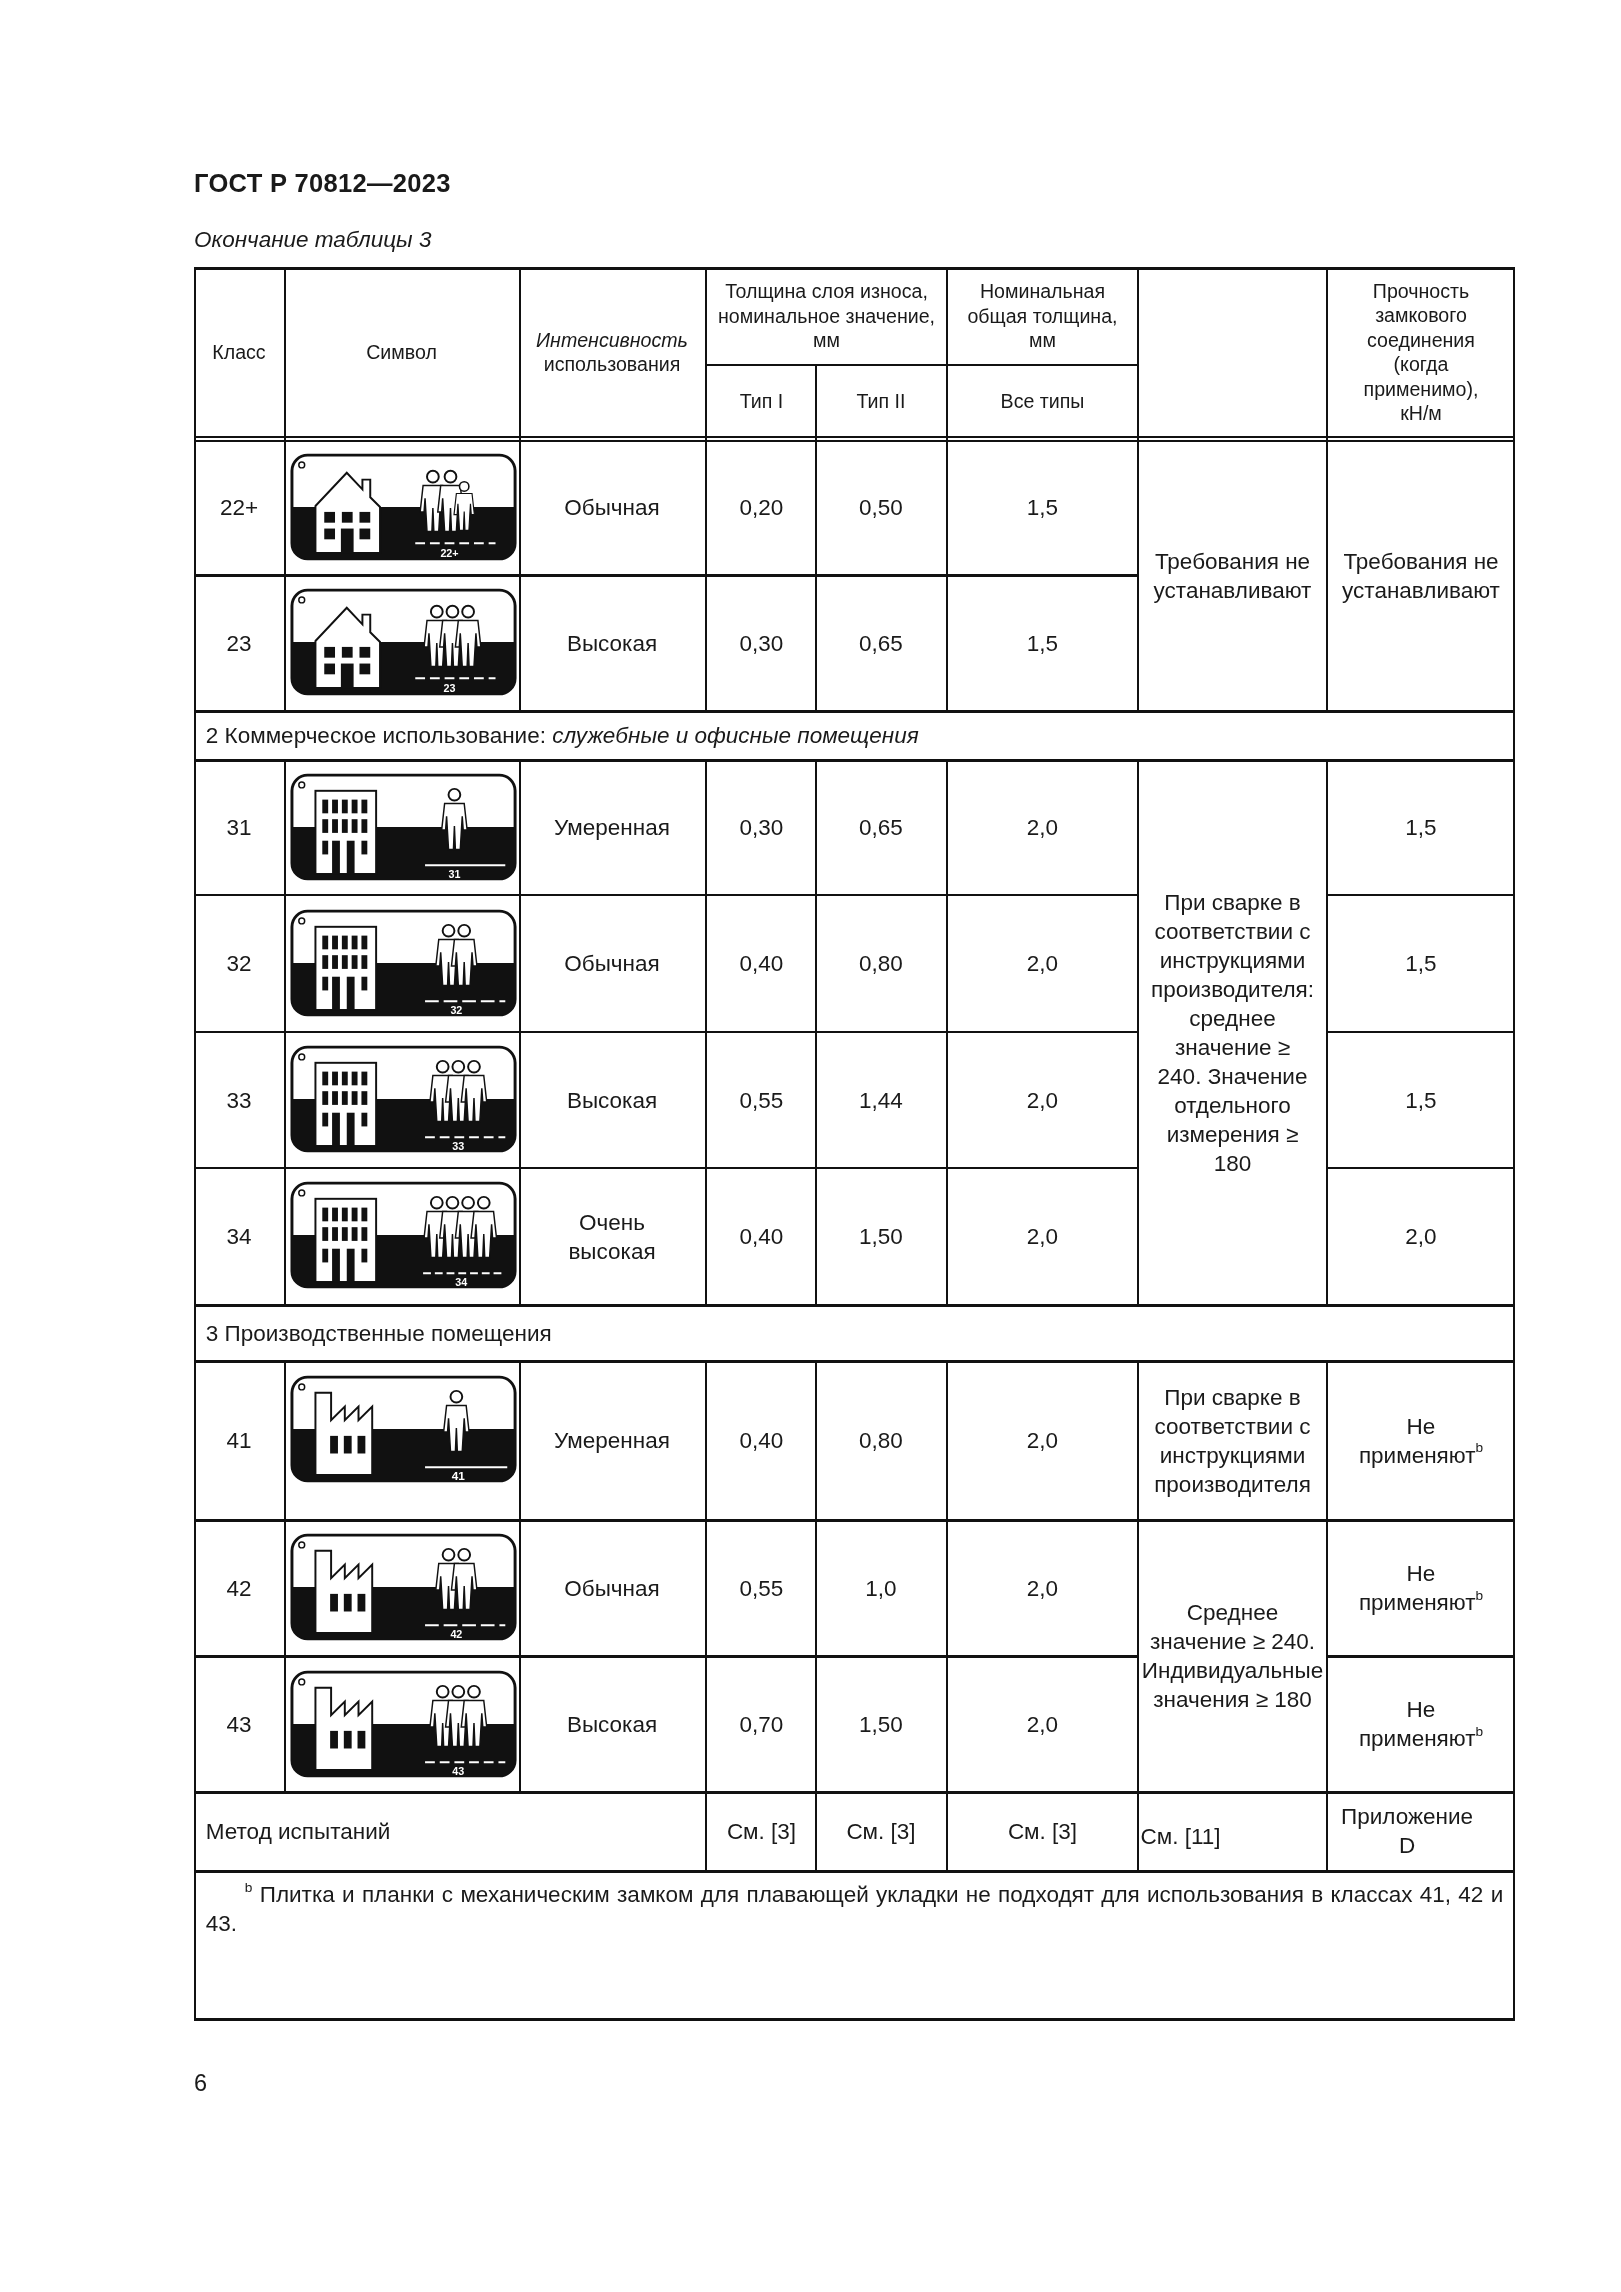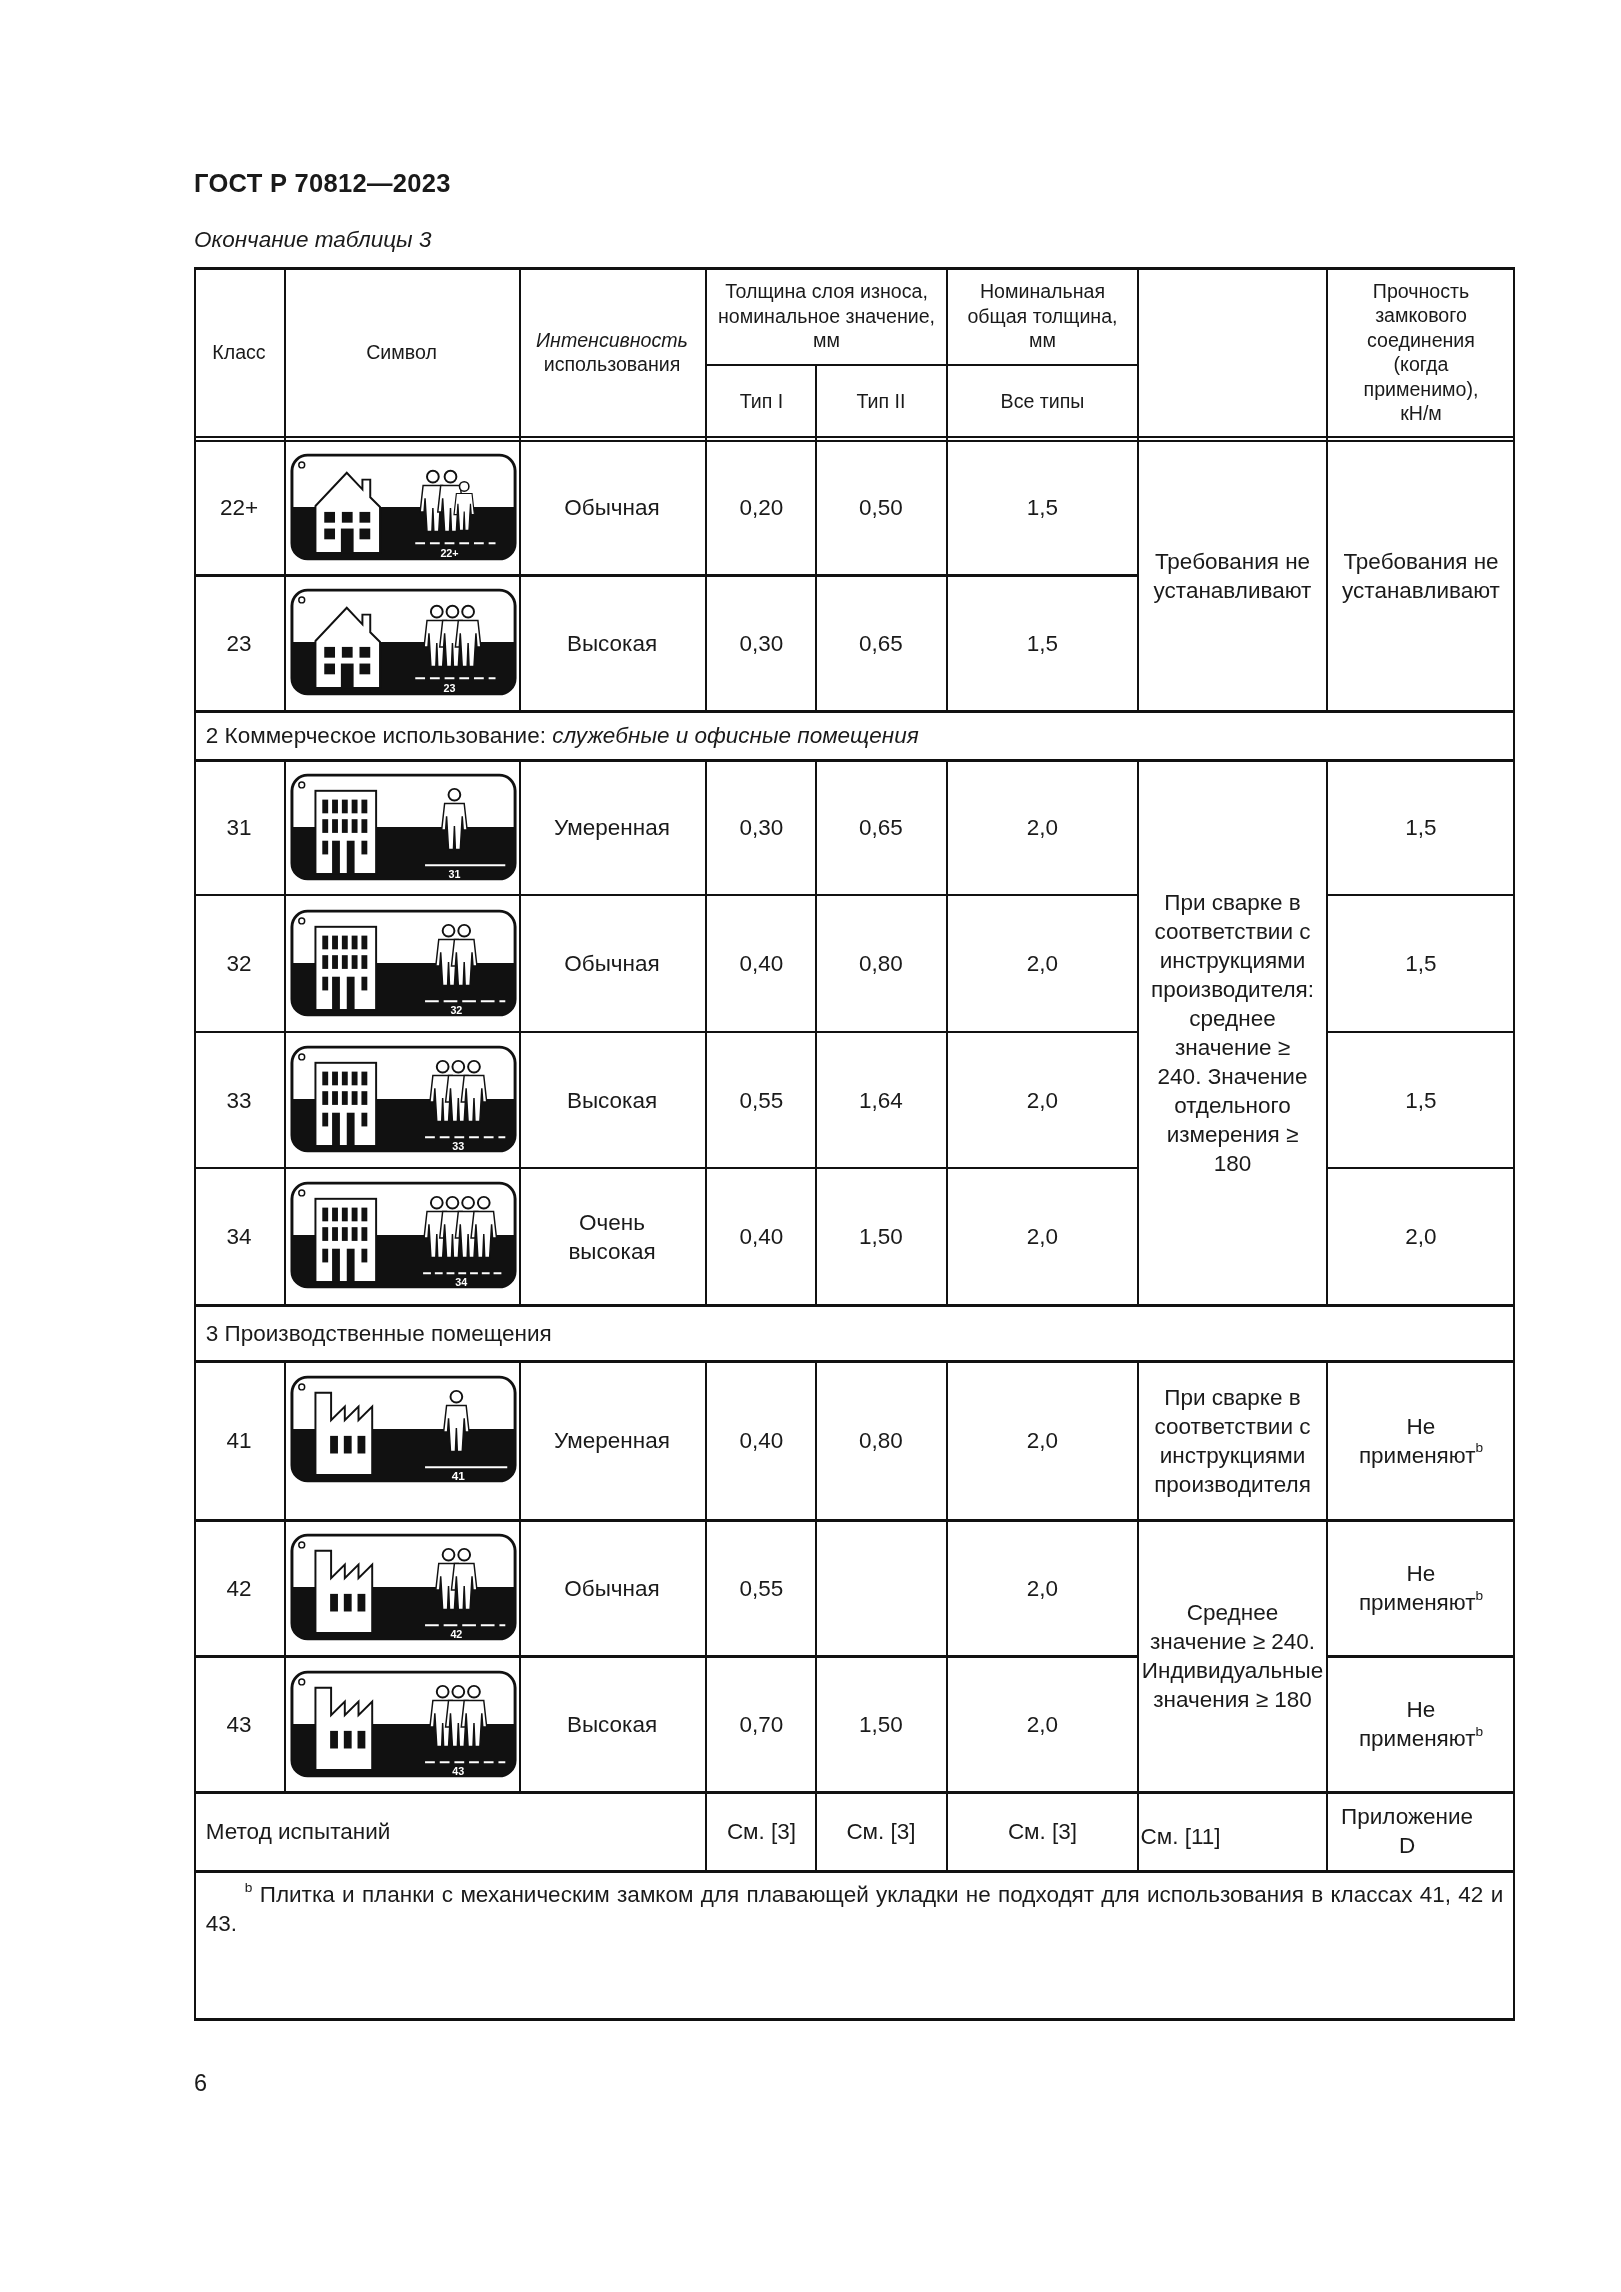--- a/index.html
+++ b/index.html
@@ -73,21 +73,21 @@
   <div class="cell" style="left:0;top:628px;width:90px;height:136px">32</div>
   <div class="cell" style="left:325px;top:628px;width:186px;height:136px">Обычная</div>
   <div class="cell" style="left:512px;top:628px;width:111px;height:136px">0,40</div>
   <div class="cell" style="left:622px;top:628px;width:130px;height:136px">0,80</div>
   <div class="cell" style="left:753px;top:628px;width:191px;height:136px">2,0</div>
   <div class="cell" style="left:1133px;top:628px;width:188px;height:136px">1,5</div>
 
   <div class="cell" style="left:0;top:765px;width:90px;height:136px">33</div>
   <div class="cell" style="left:325px;top:765px;width:186px;height:136px">Высокая</div>
   <div class="cell" style="left:512px;top:765px;width:111px;height:136px">0,55</div>
-  <div class="cell" style="left:622px;top:765px;width:130px;height:136px">1,64</div>
+  <div class="cell" style="left:622px;top:765px;width:130px;height:136px">1,44</div>
   <div class="cell" style="left:753px;top:765px;width:191px;height:136px">2,0</div>
   <div class="cell" style="left:1133px;top:765px;width:188px;height:136px">1,5</div>
 
   <div class="cell" style="left:0;top:901px;width:90px;height:137px">34</div>
   <div class="cell" style="left:325px;top:901px;width:186px;height:137px;padding:0 49px">Очень высокая</div>
   <div class="cell" style="left:512px;top:901px;width:111px;height:137px">0,40</div>
   <div class="cell" style="left:622px;top:901px;width:130px;height:137px">1,50</div>
   <div class="cell" style="left:753px;top:901px;width:191px;height:137px">2,0</div>
   <div class="cell" style="left:1133px;top:901px;width:188px;height:137px">2,0</div>
 
@@ -101,20 +101,21 @@
   <div class="cell" style="left:622px;top:1094px;width:130px;height:159px">0,80</div>
   <div class="cell" style="left:753px;top:1094px;width:191px;height:159px">2,0</div>
   <div class="cell" style="left:944px;top:1094px;width:189px;height:159px;padding:0 13.7px">При сварке в соответствии с инструкциями производителя</div>
   <div class="cell" style="left:1133px;top:1094px;width:188px;height:159px;padding:0 19.6px">
     <span><span>Не применяют</span><sup>b</sup></span>
   </div>
 
   <div class="cell" style="left:0;top:1253px;width:90px;height:136px">42</div>
   <div class="cell" style="left:325px;top:1253px;width:186px;height:136px">Обычная</div>
   <div class="cell" style="left:512px;top:1253px;width:111px;height:136px">0,55</div>
+  <div class="cell" style="left:622px;top:1253px;width:130px;height:136px">1,0</div>
   <div class="cell" style="left:753px;top:1253px;width:191px;height:136px">2,0</div>
   <div class="cell" style="left:1133px;top:1253px;width:188px;height:136px;padding:0 19.6px">
     <span><span>Не применяют</span><sup>b</sup></span>
   </div>
 
   <div class="cell" style="left:0;top:1389px;width:90px;height:136px">43</div>
   <div class="cell" style="left:325px;top:1389px;width:186px;height:136px">Высокая</div>
   <div class="cell" style="left:512px;top:1389px;width:111px;height:136px">0,70</div>
   <div class="cell" style="left:622px;top:1389px;width:130px;height:136px">1,50</div>
   <div class="cell" style="left:753px;top:1389px;width:191px;height:136px">2,0</div>

